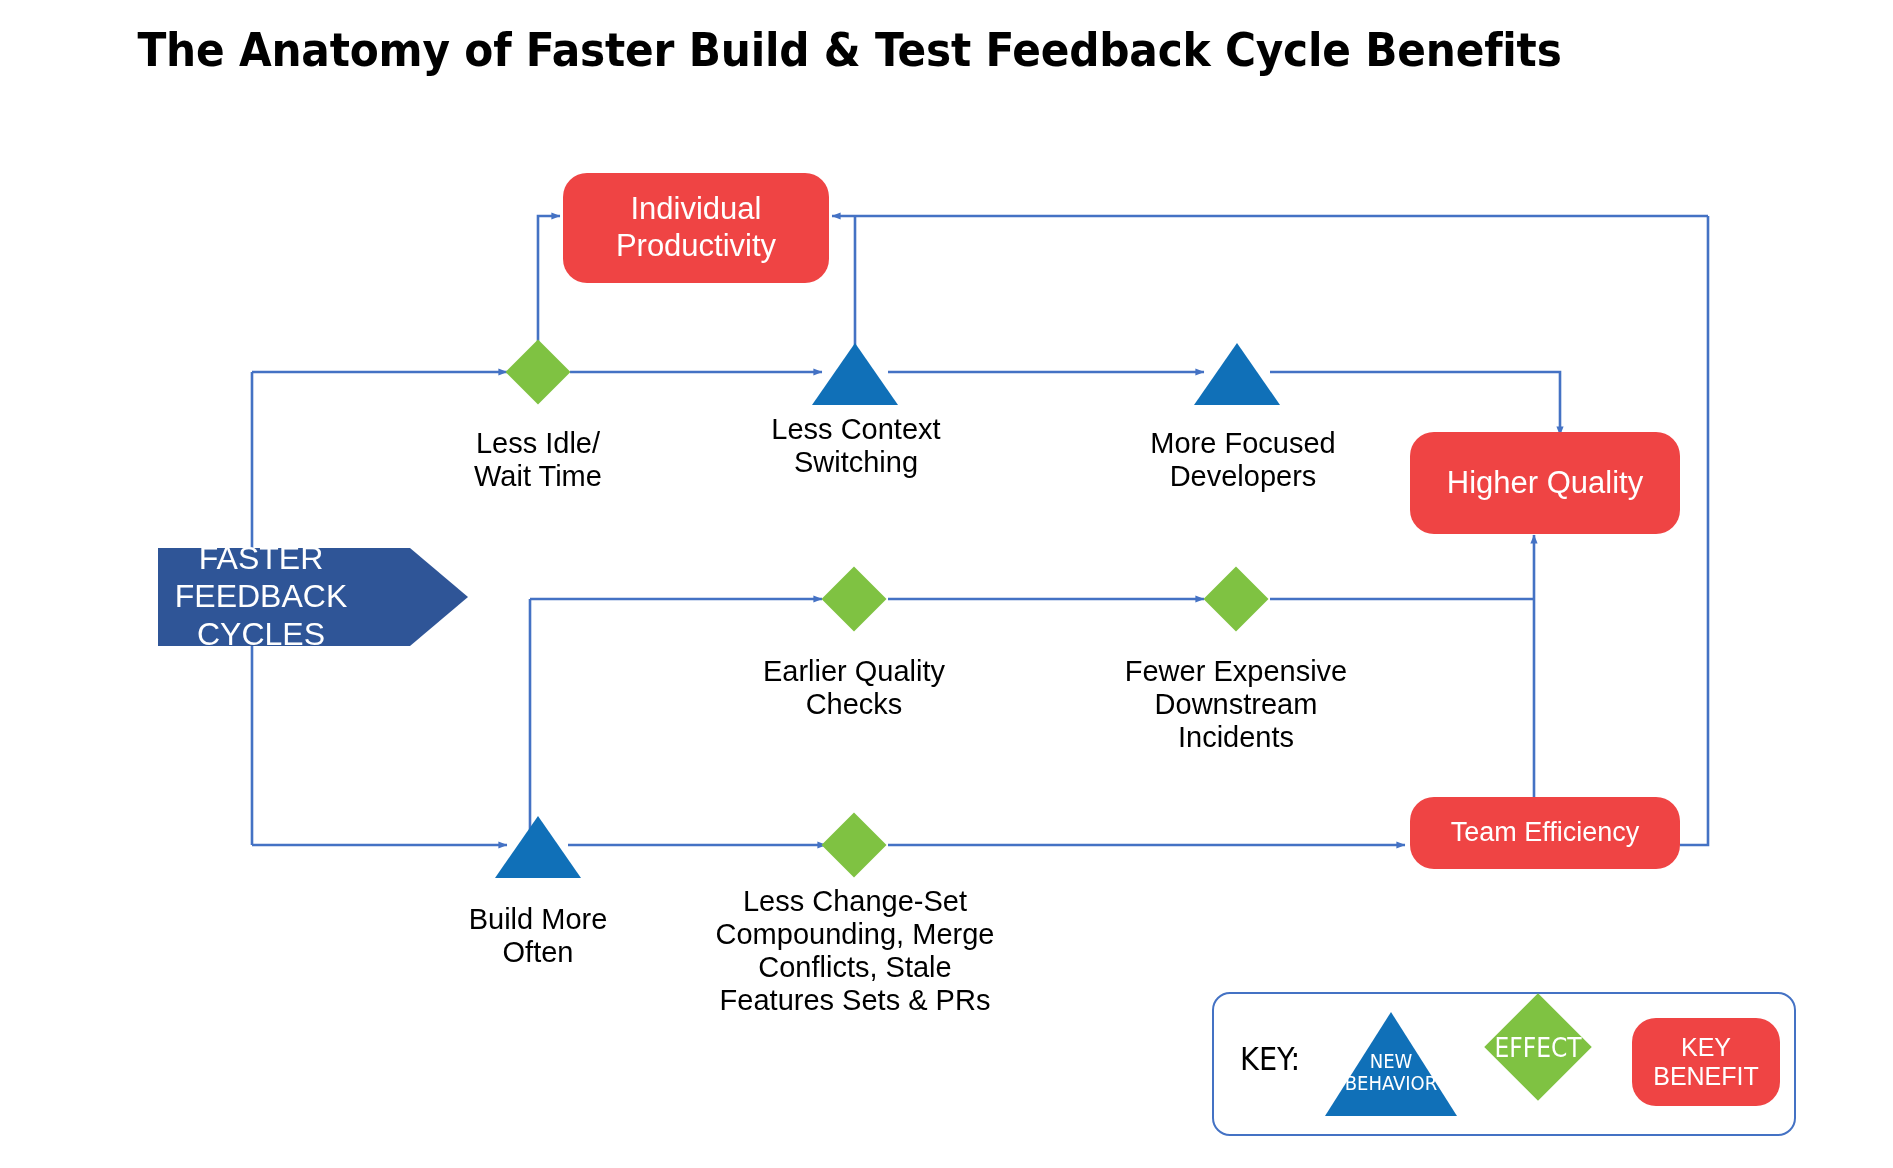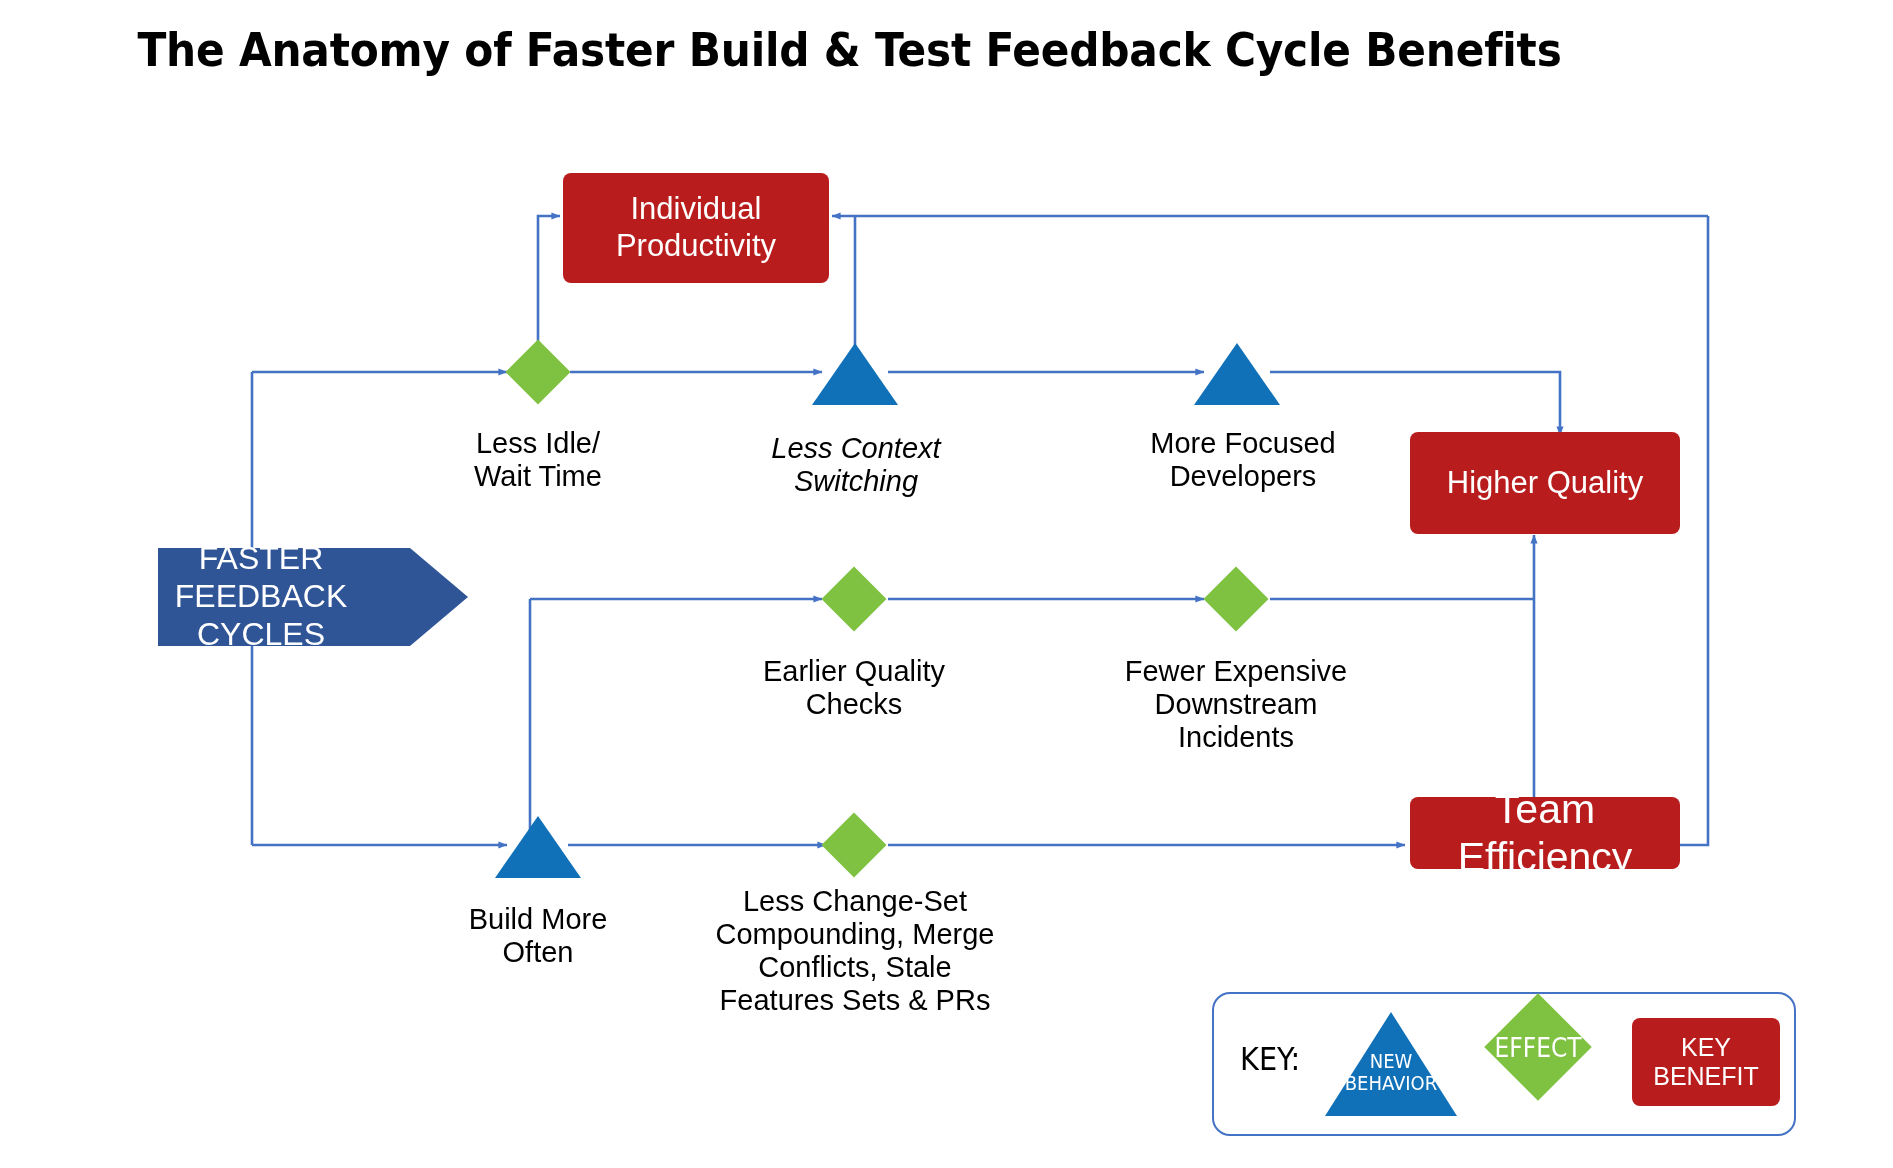--- a/index.html
+++ b/index.html
@@ -22,22 +22,22 @@
   }
 
   
   #wires{position:absolute;left:0;top:0;width:1893px;height:1168px;}
 
   
   .node{position:absolute;}
 
   .rbox{
     position:absolute;
-    background:#b91c1c;
-    border-radius:8px;
+    background:#ef4444;
+    border-radius:24px;
     display:flex;align-items:center;justify-content:center;
     color:#ffffff;text-align:center;line-height:1.18;
     box-sizing:border-box;padding:4px 10px;
   }
 
   .diamond{
     position:absolute;
     background:#7FC242;
     transform:rotate(45deg);
   }
@@ -142,21 +142,21 @@
 
   <div class="rbox" style="left:563px;top:173px;width:266px;height:110px;font-size:31px;">
     <span>Individual
 Productivity</span>
   </div>
 
   <div class="rbox" style="left:1410px;top:432px;width:270px;height:102px;font-size:31px;justify-content:center;">
     <span>Higher Quality</span>
   </div>
 
-  <div class="rbox" style="left:1410px;top:797px;width:270px;height:72px;font-size:41px;">
+  <div class="rbox" style="left:1410px;top:797px;width:270px;height:72px;font-size:27px;">
     <span>Team Efficiency</span>
   </div>
 
   <div class="diamond" style="left:515px;top:349px;width:46px;height:46px;"></div>
   <div class="caption" style="left:408px;top:427px;width:260px;">Less Idle/
 Wait Time</div>
 
   <div class="diamond" style="left:831px;top:576px;width:46px;height:46px;"></div>
   <div class="caption" style="left:724px;top:655px;width:260px;">Earlier Quality
 Checks</div>
@@ -170,21 +170,21 @@
   <div class="caption" style="left:690px;top:885px;width:330px;">Less Change-Set
 Compounding, Merge
 Conflicts, Stale
 Features Sets &amp; PRs</div>
 
   <div class="tri" style="left:812px;top:343px;width:86px;height:62px;">
     <svg width="86" height="62" viewBox="0 0 86 62">
       <polygon points="43,0 86,62 0,62" fill="#1070B8"></polygon>
     </svg>
   </div>
-  <div class="caption" style="left:725px;top:432px;width:262px;font-style:italic;">Less Context
+  <div class="caption" style="left:725px;top:413px;width:262px;">Less Context
 Switching</div>
 
   <div class="tri" style="left:1194px;top:343px;width:86px;height:62px;">
     <svg width="86" height="62" viewBox="0 0 86 62">
       <polygon points="43,0 86,62 0,62" fill="#1070B8"></polygon>
     </svg>
   </div>
   <div class="caption" style="left:1110px;top:427px;width:266px;">More Focused
 Developers</div>
 

